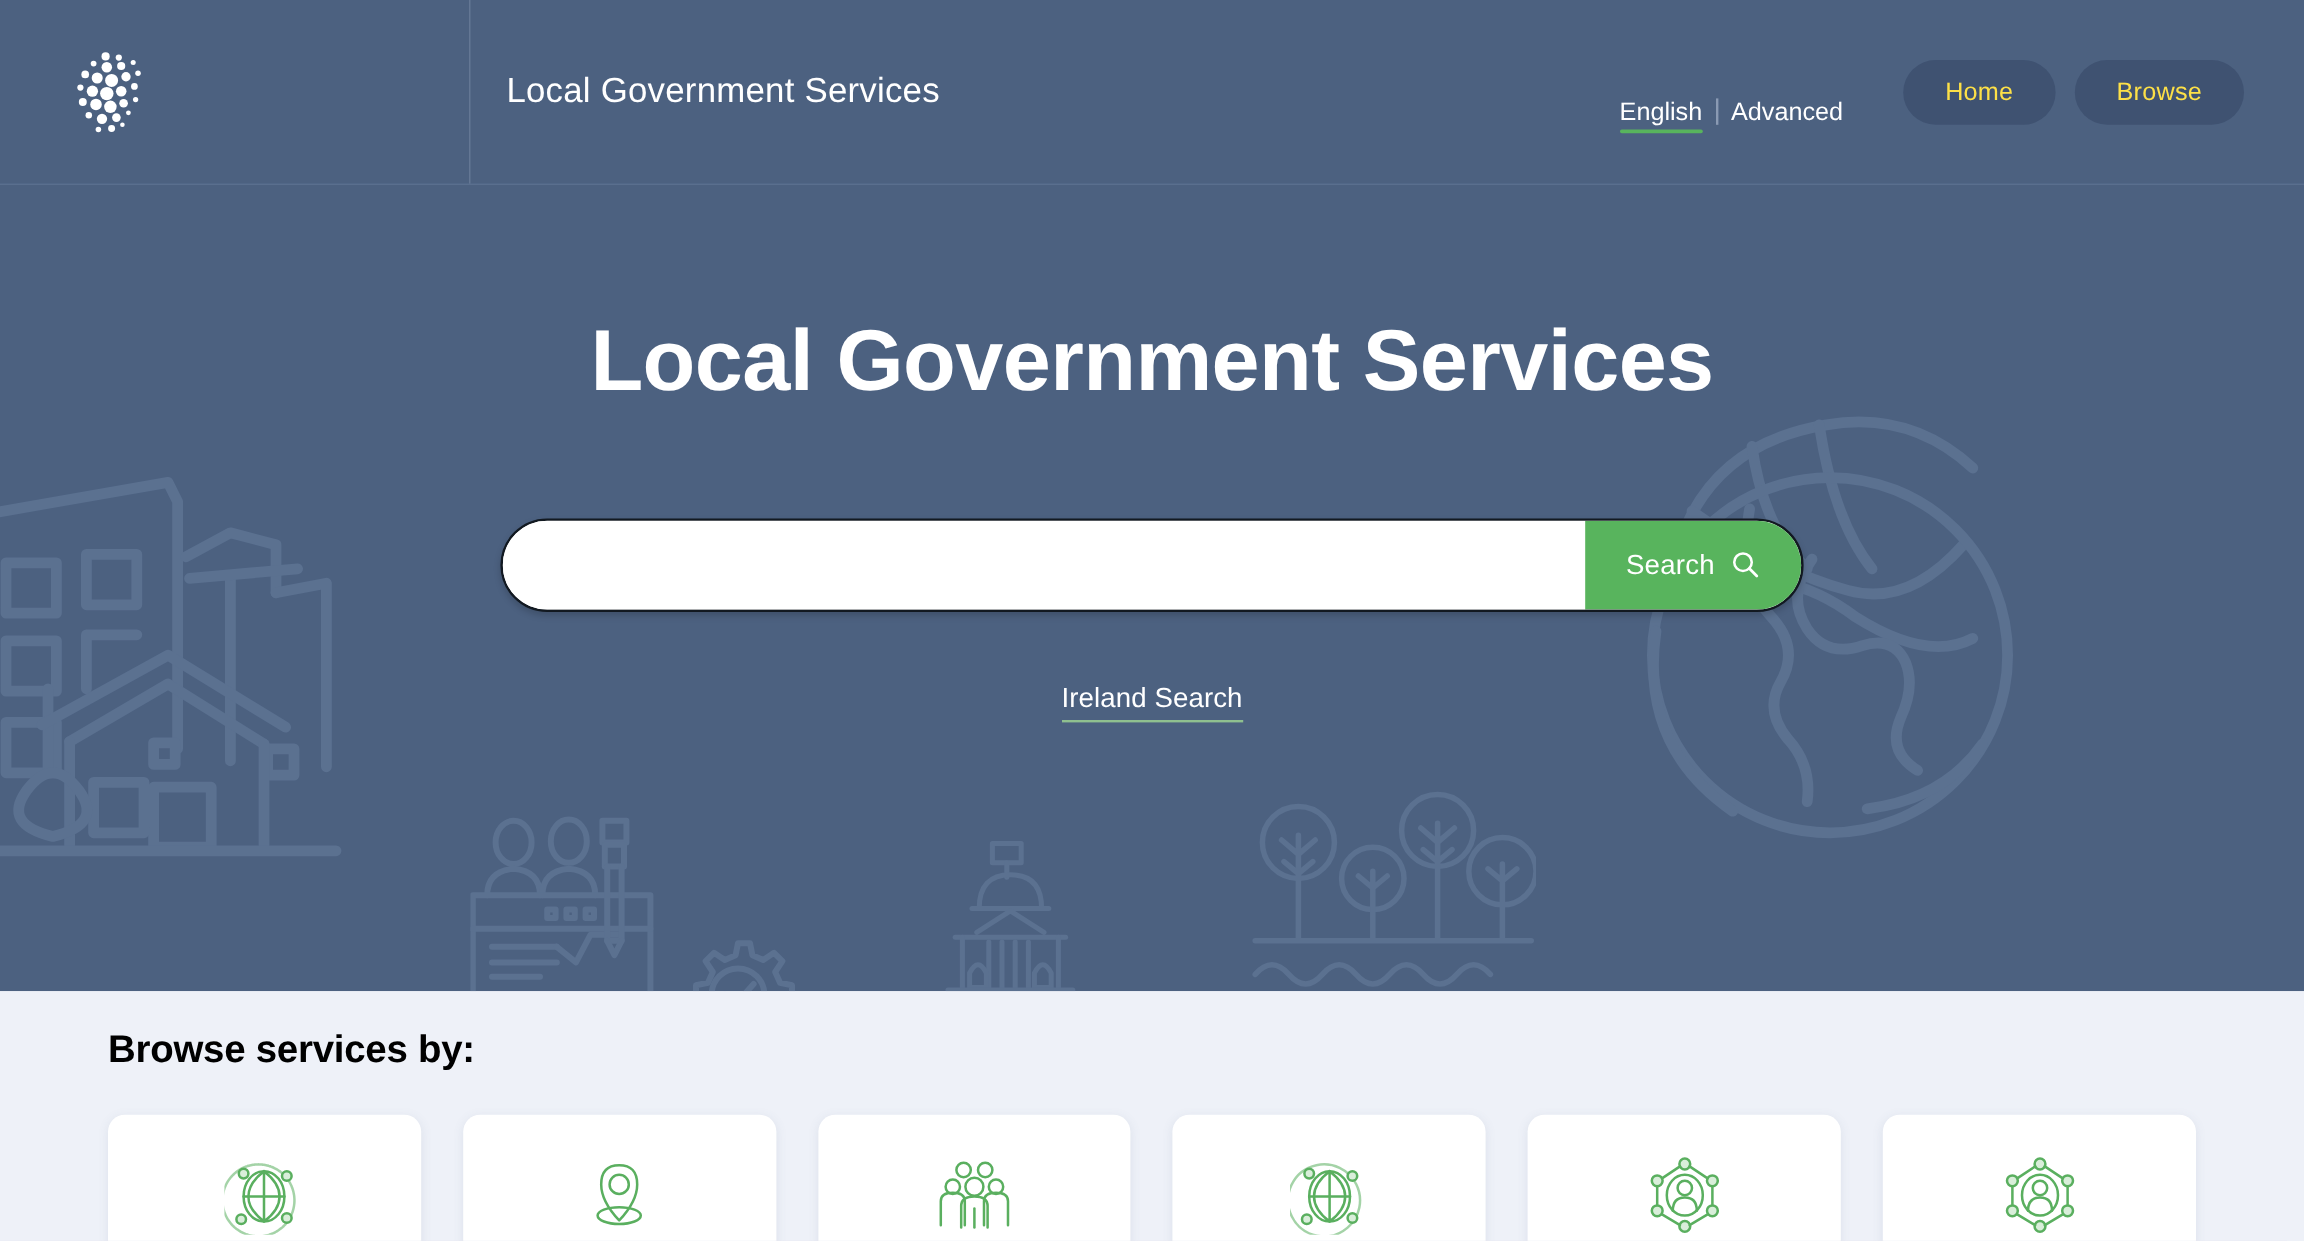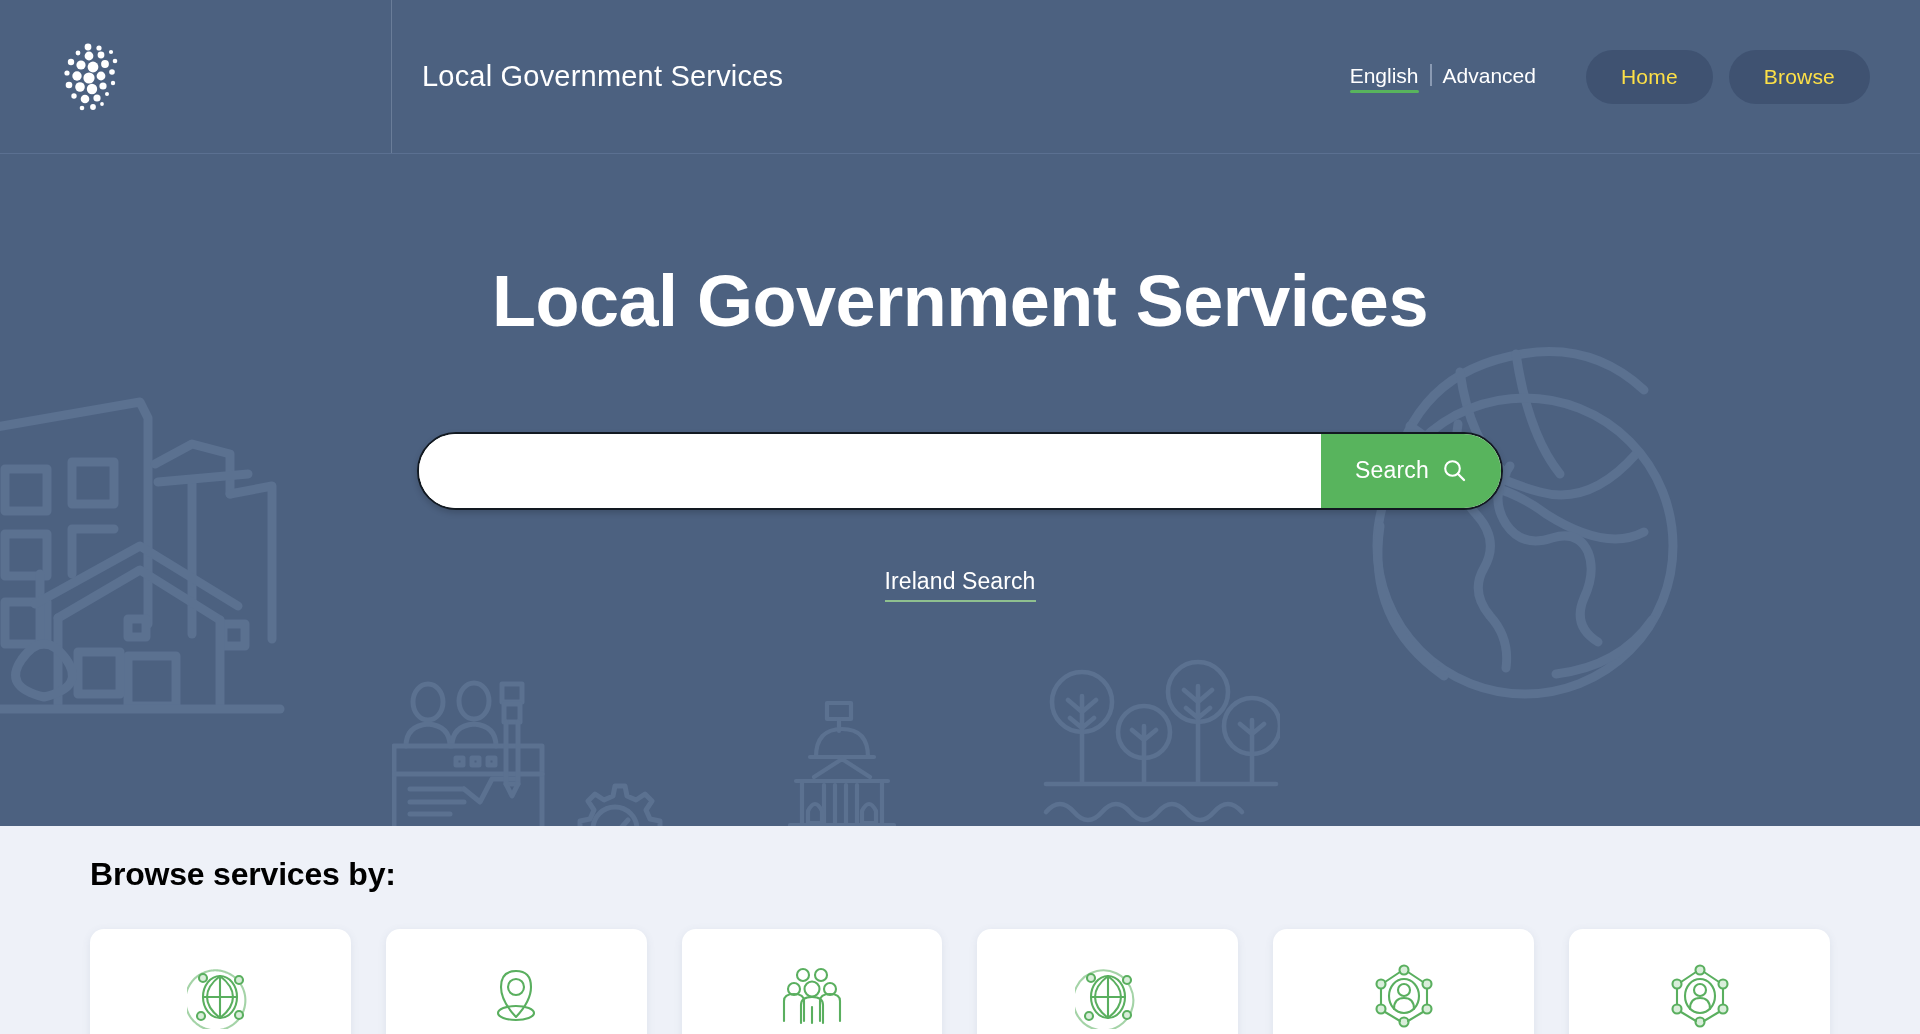--- a/index.html
+++ b/index.html
@@ -68,21 +68,21 @@
     padding-right: 50px;
     gap: 0;
   }
   .lang-group {
     display: flex;
     align-items: center;
     color: #fff;
     font-size: 21px;
     margin-right: 34px;
     position: relative;
-    top: 2px;
+    top: 20px;
   }
   .lang {
     position: relative;
     padding: 0 0 7px 0;
     cursor: pointer;
     line-height: 1;
   }
   .lang.active::after {
     content: "";
     position: absolute;

